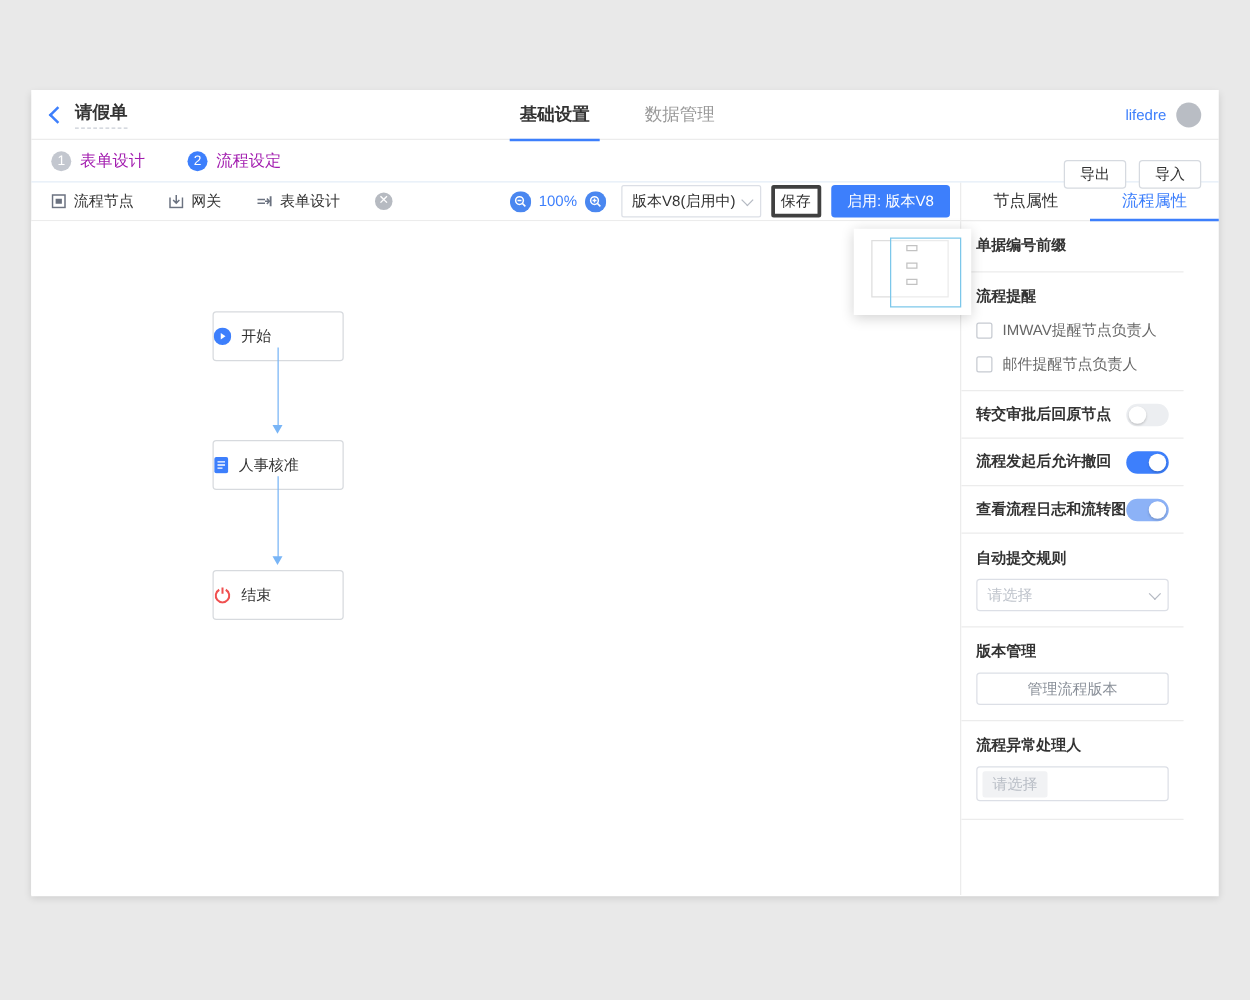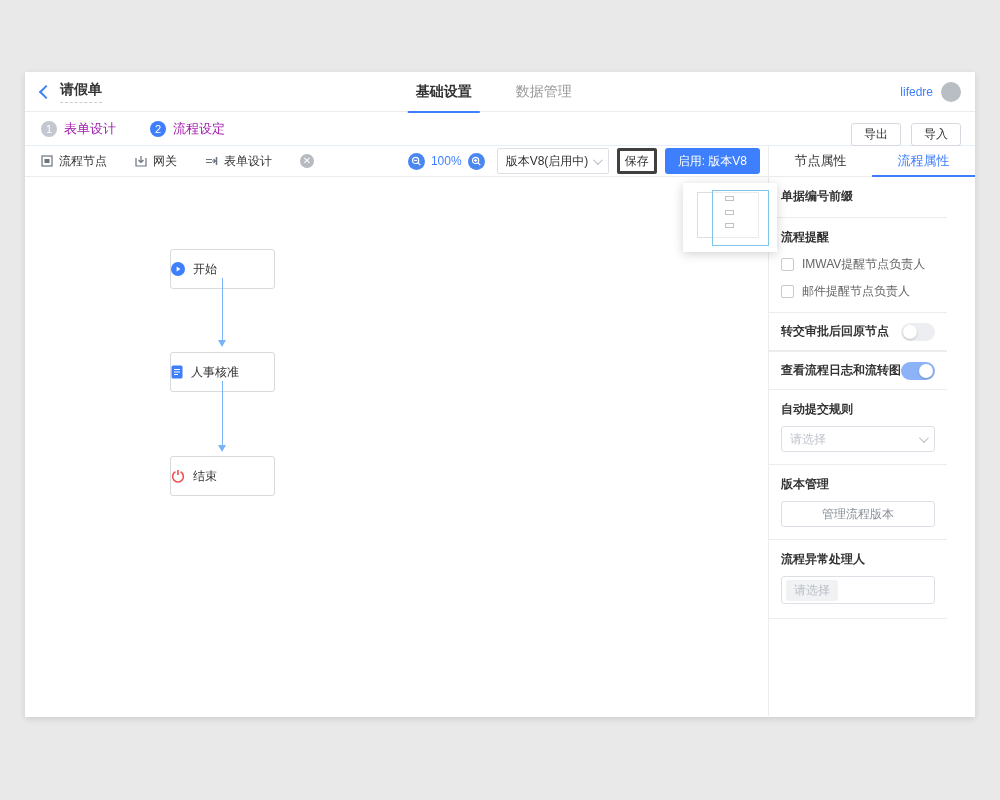--- a/index.html
+++ b/index.html
@@ -18,21 +18,21 @@
   .user-group { position:absolute; right:14px; top:0; height:40px; display:flex; align-items:center; gap:8px; }
   .user-name { font-size:12px; color:#3d7ffc; }
   .avatar { width:20px; height:20px; border-radius:50%; background:#b9bdc4; }
 
   
   .steps-row { position:relative; height:34px; border-bottom:1px solid #e4edf8; display:flex; align-items:center; padding-left:16px; gap:34px; }
   .step { display:flex; align-items:center; gap:7px; cursor:pointer; }
   .step-circle { width:16px; height:16px; border-radius:50%; background:#c3c7cf; color:#fff; font-size:11px; display:flex; align-items:center; justify-content:center; }
   .step.active .step-circle { background:#3d7ffc; }
   .step-label { font-size:13px; color:#a21caf; }
-  .steps-actions { position:absolute; right:14px; top:0; height:34px; display:flex; align-items:flex-end; gap:10px; }
+  .steps-actions { position:absolute; right:14px; top:16px; height:34px; display:flex; align-items:flex-start; gap:10px; }
   .btn-plain { min-width:44px; height:23px; padding:0 12px; background:#fff; border:1px solid #d6dae0; border-radius:3px; font-size:12px; color:#333; display:flex; align-items:center; justify-content:center; cursor:pointer; }
 
   
   .toolbar-row { display:flex; height:31px; }
   .toolbar-left { width:743px; display:flex; align-items:center; border-bottom:1px solid #ececec; padding:0 8px 0 16px; }
   .palette-item { display:flex; align-items:center; gap:6px; margin-right:28px; cursor:pointer; }
   .palette-item span.lbl { font-size:12px; color:#333; }
   .close-circle { width:14px; height:14px; border-radius:50%; background:#b6bac1; color:#fff; font-size:10px; line-height:14px; text-align:center; cursor:pointer; margin-right:10px; }
   .zoom-group { margin-left:auto; display:flex; align-items:center; gap:6px; margin-right:12px; }
   .zoom-pct { font-size:12px; color:#3d7ffc; }
@@ -235,20 +235,26 @@
       <div class="divider"></div>
 
       <div class="toggle-row">
         <span class="sec-label">转交审批后回原节点</span>
         <span class="toggle off">
             <span class="knob"></span>
           </span>
       </div>
       <div class="divider"></div>
 
+      <div class="toggle-row">
+        <span class="sec-label">流程发起后允许撤回</span>
+        <span class="toggle on">
+            <span class="knob"></span>
+          </span>
+      </div>
       <div class="divider"></div>
 
       <div class="toggle-row">
         <span class="sec-label">查看流程日志和流转图</span>
         <span class="toggle on light">
             <span class="knob"></span>
           </span>
       </div>
       <div class="divider"></div>
 

